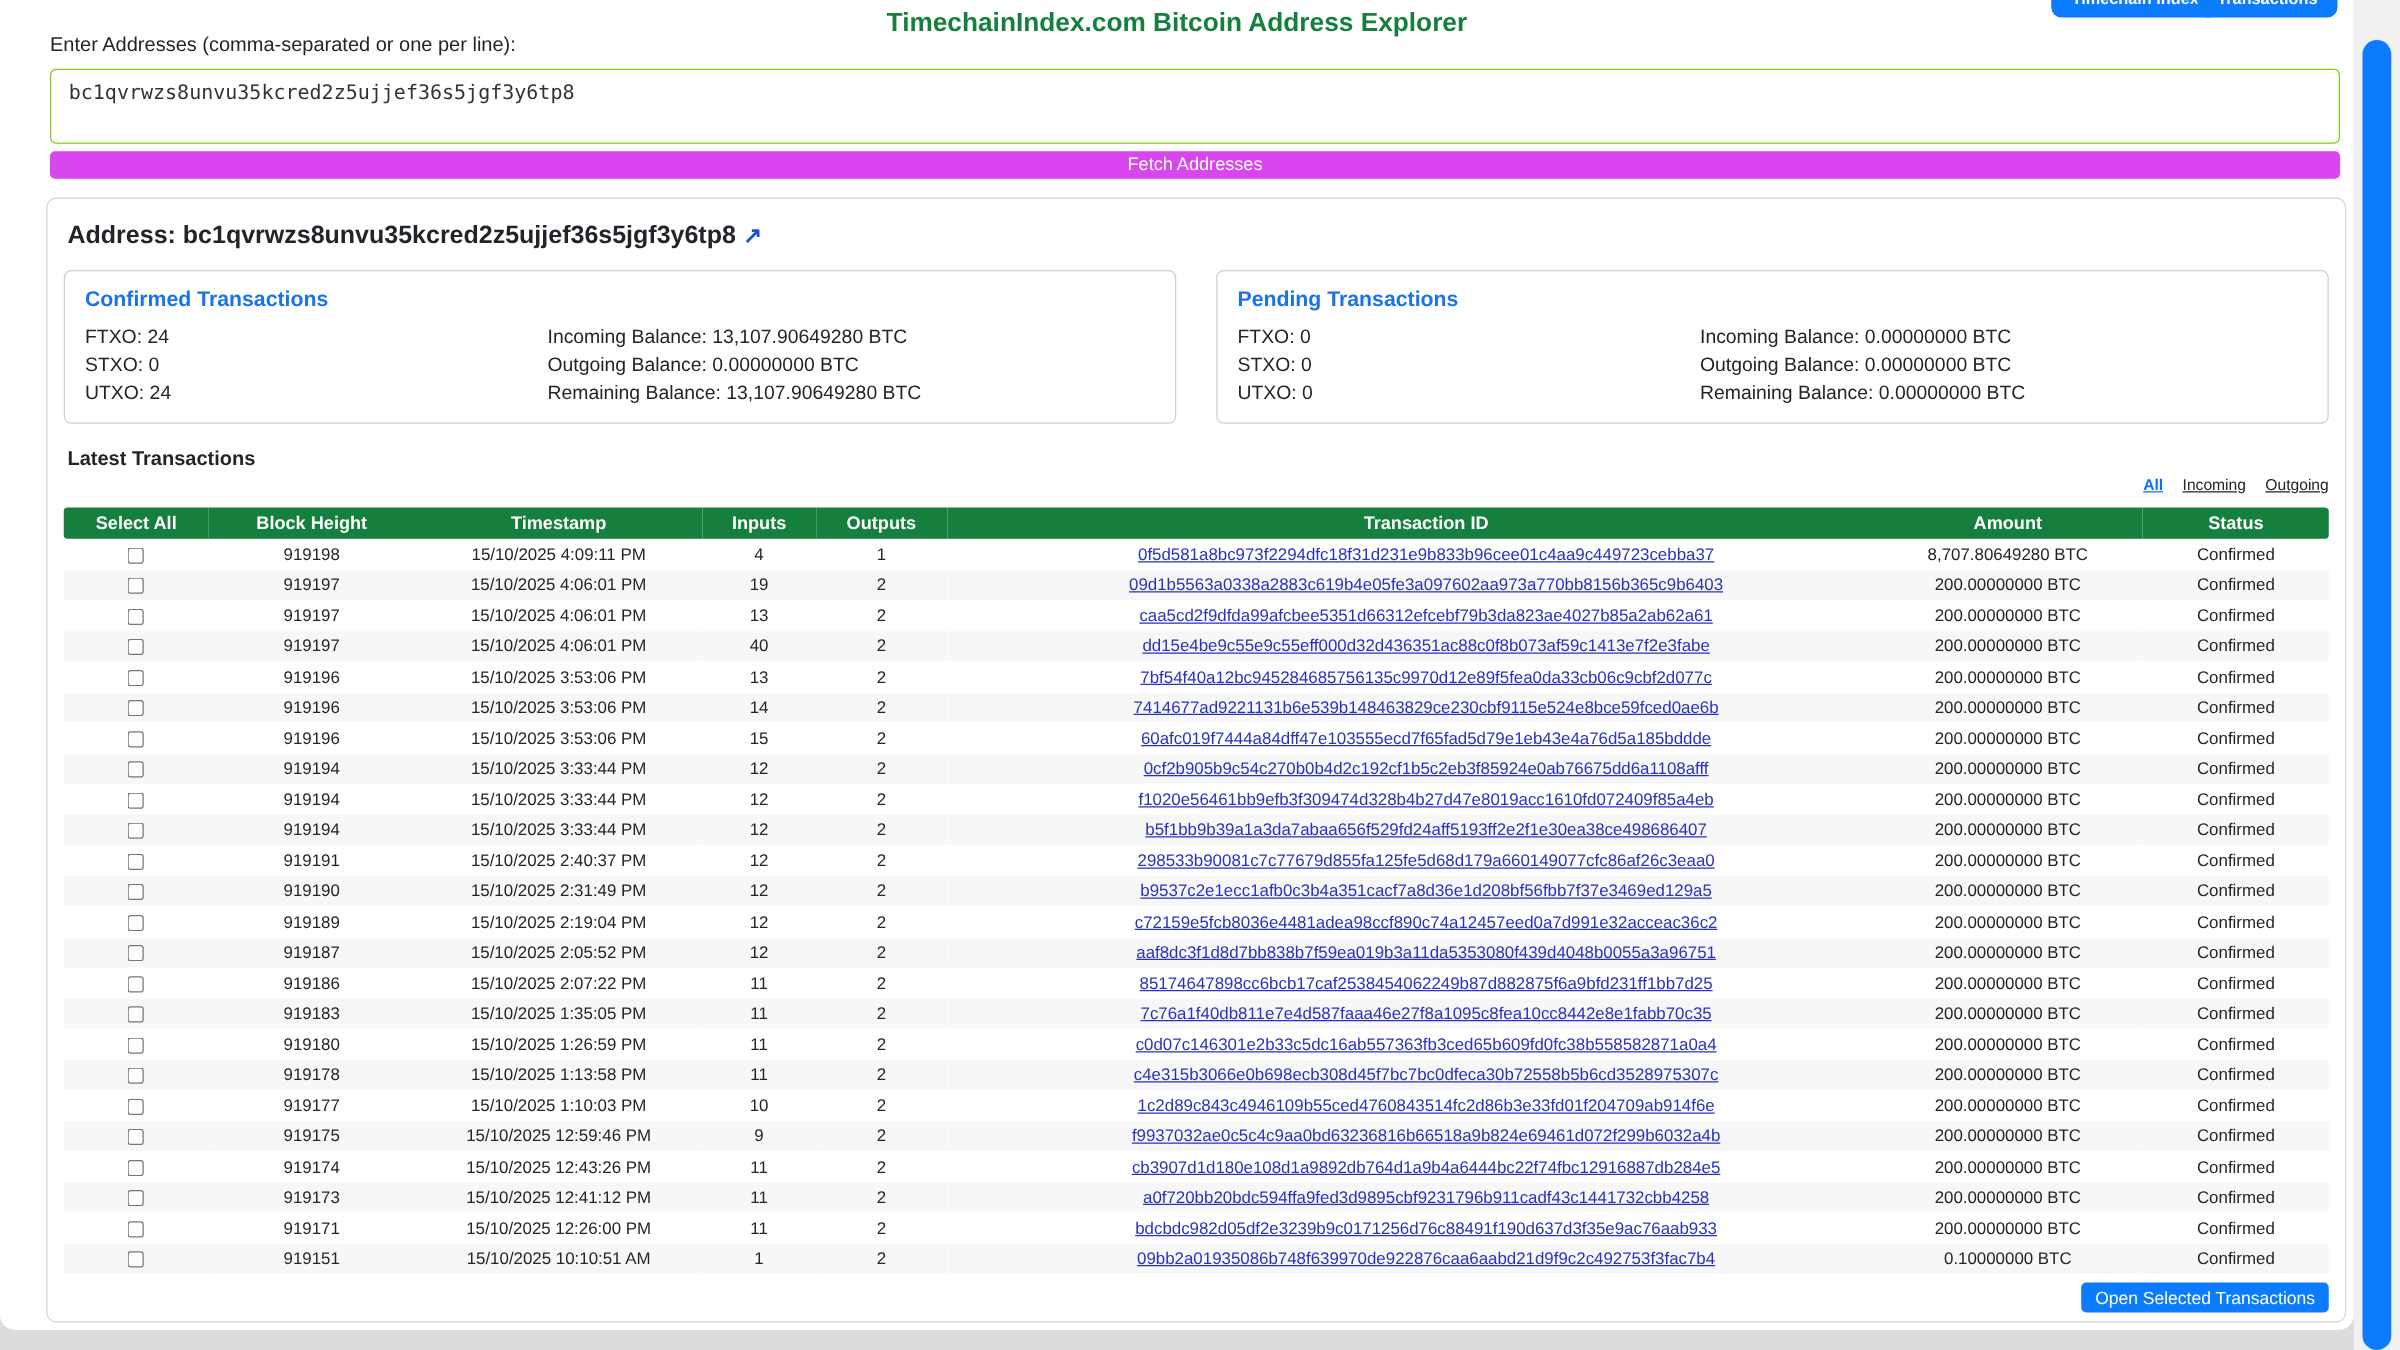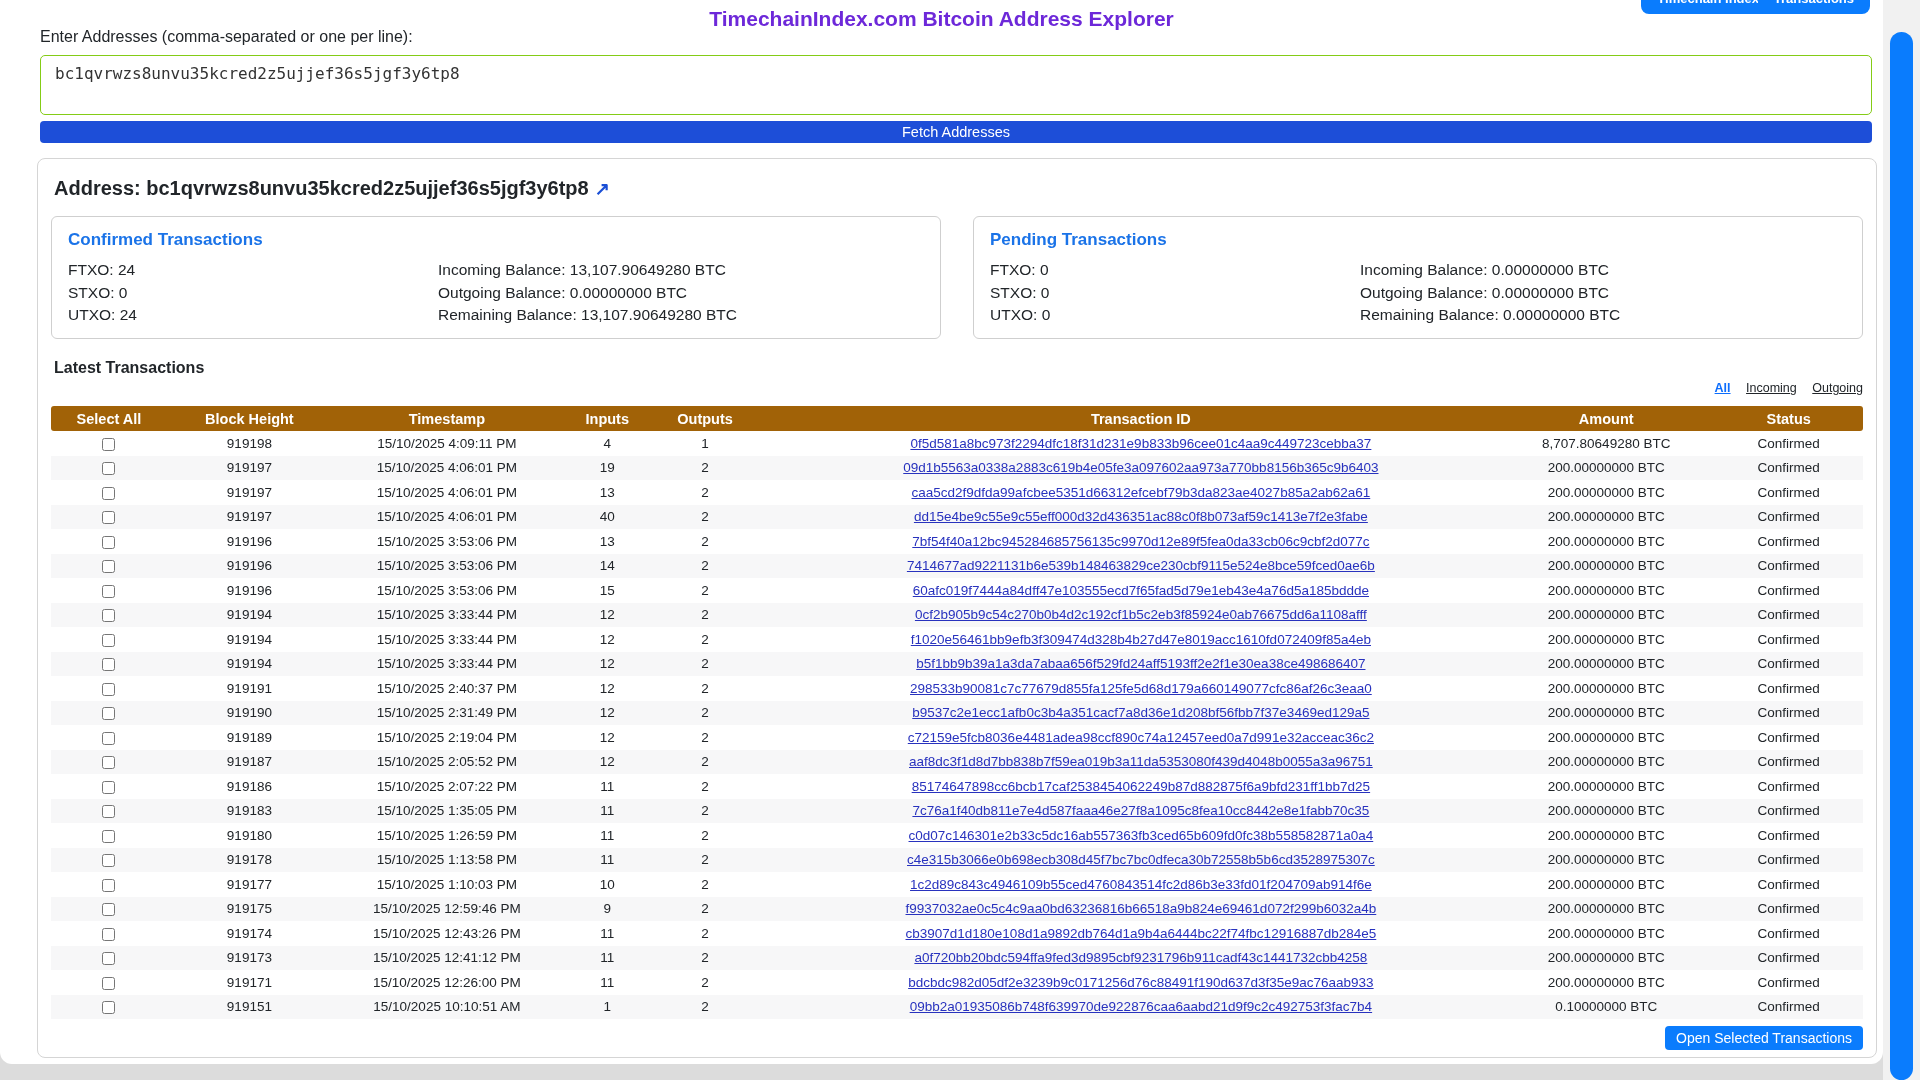--- a/index.html
+++ b/index.html
@@ -35,21 +35,21 @@
   .nav-btn.btn1 { right: 108px; }
   .nav-btn.btn2 { right: 13px; }
 
   .page-title {
     position: absolute;
     top: 7px; left: 0;
     width: 100%;
     text-align: center;
     font-size: 21px;
     font-weight: bold;
-    color: #6d28d9;
+    color: #15803d;
   }
   .form-label {
     position: absolute;
     left: 40px; top: 28px;
     font-size: 16px;
     color: #212529;
   }
   .addr-textarea {
     position: absolute;
     left: 40px; top: 55px;
@@ -60,21 +60,21 @@
     font-family: "DejaVu Sans Mono", monospace;
     font-size: 16px;
     color: #333;
     resize: none;
     outline: none;
   }
   .fetch-btn {
     position: absolute;
     left: 40px; top: 121px;
     width: 1832px; height: 22px;
-    background: #1d4ed8;
+    background: #d946ef;
     color: #fff;
     font-size: 14.5px;
     border: none;
     border-radius: 4px;
     cursor: pointer;
     font-family: "Liberation Sans", sans-serif;
   }
   .card {
     position: absolute;
     left: 37px; top: 158px;
@@ -130,21 +130,21 @@
   }
   .filters a { margin-left: 12px; cursor: pointer; }
   .filter-link { color: #212529; text-decoration: underline; }
   .filter-link.active { color: #0d6efd; font-weight: bold; margin-left: 24px; }
   table.tx {
     width: 100%;
     border-collapse: collapse;
     table-layout: fixed;
   }
   table.tx th {
-    background: #a16207;
+    background: #15803d;
     color: #fff;
     font-size: 14.5px;
     font-weight: bold;
     height: 25px;
     text-align: center;
     white-space: nowrap;
   }
   table.tx td {
     height: 24.5px;
     font-size: 13.5px;

